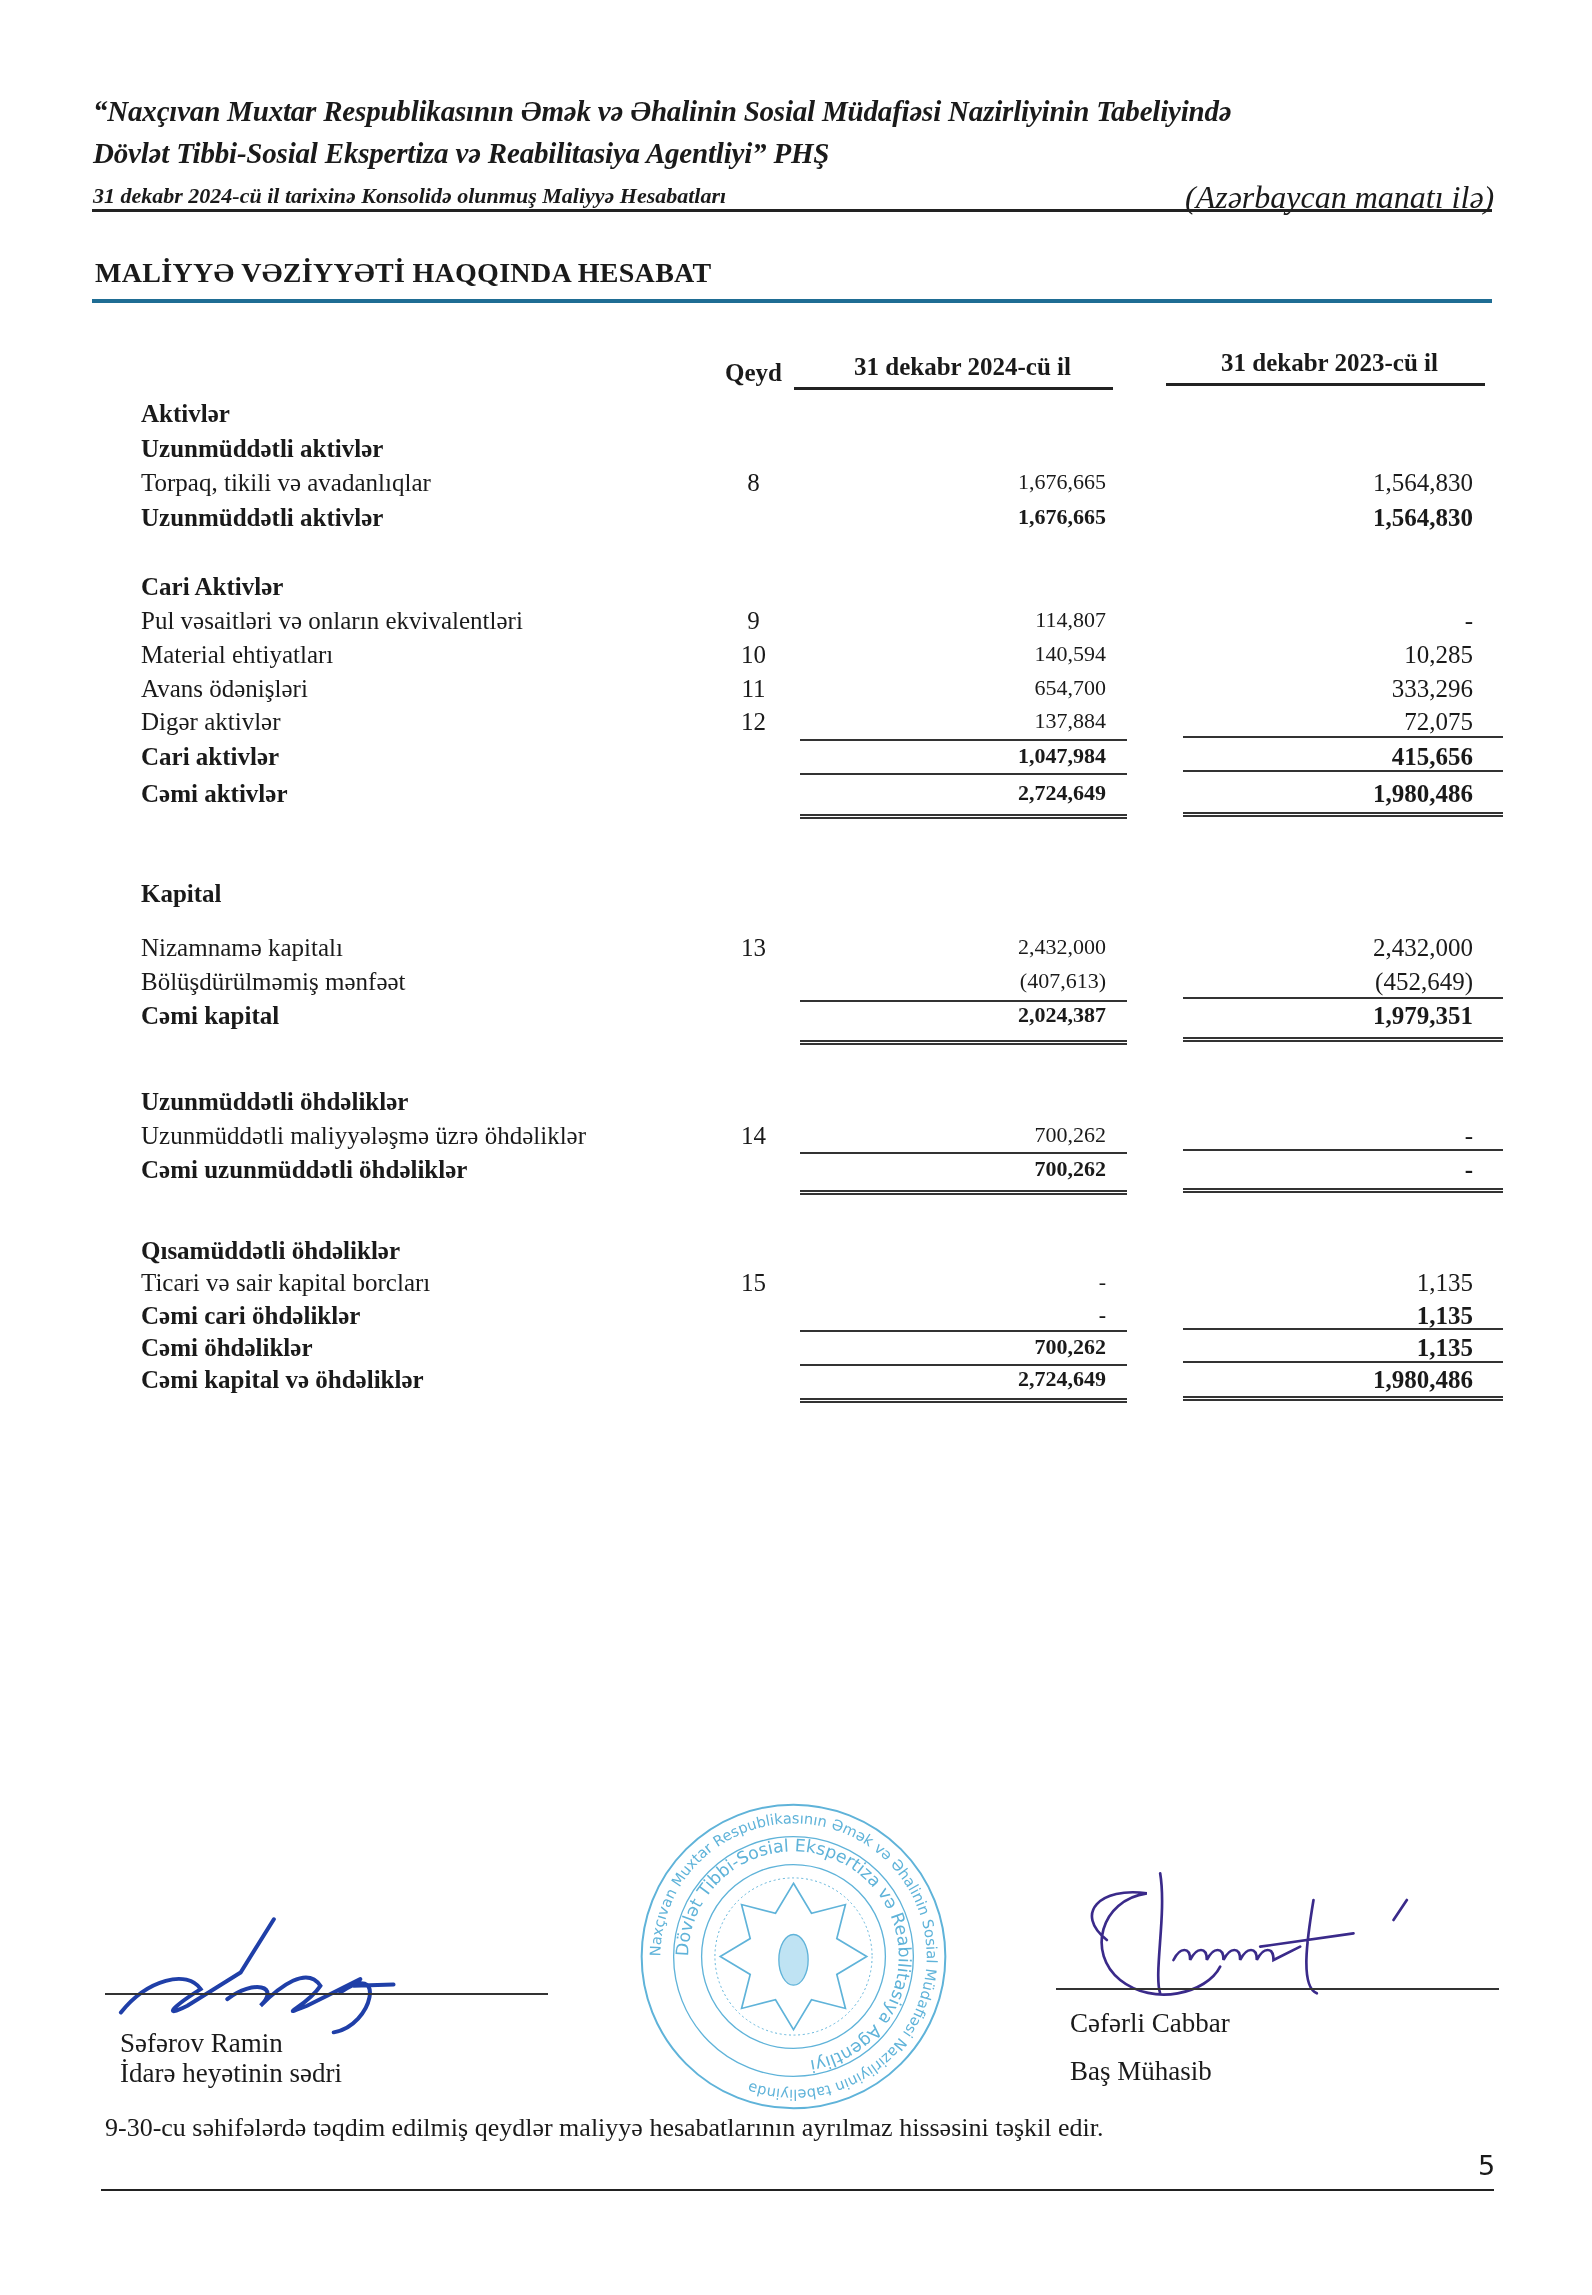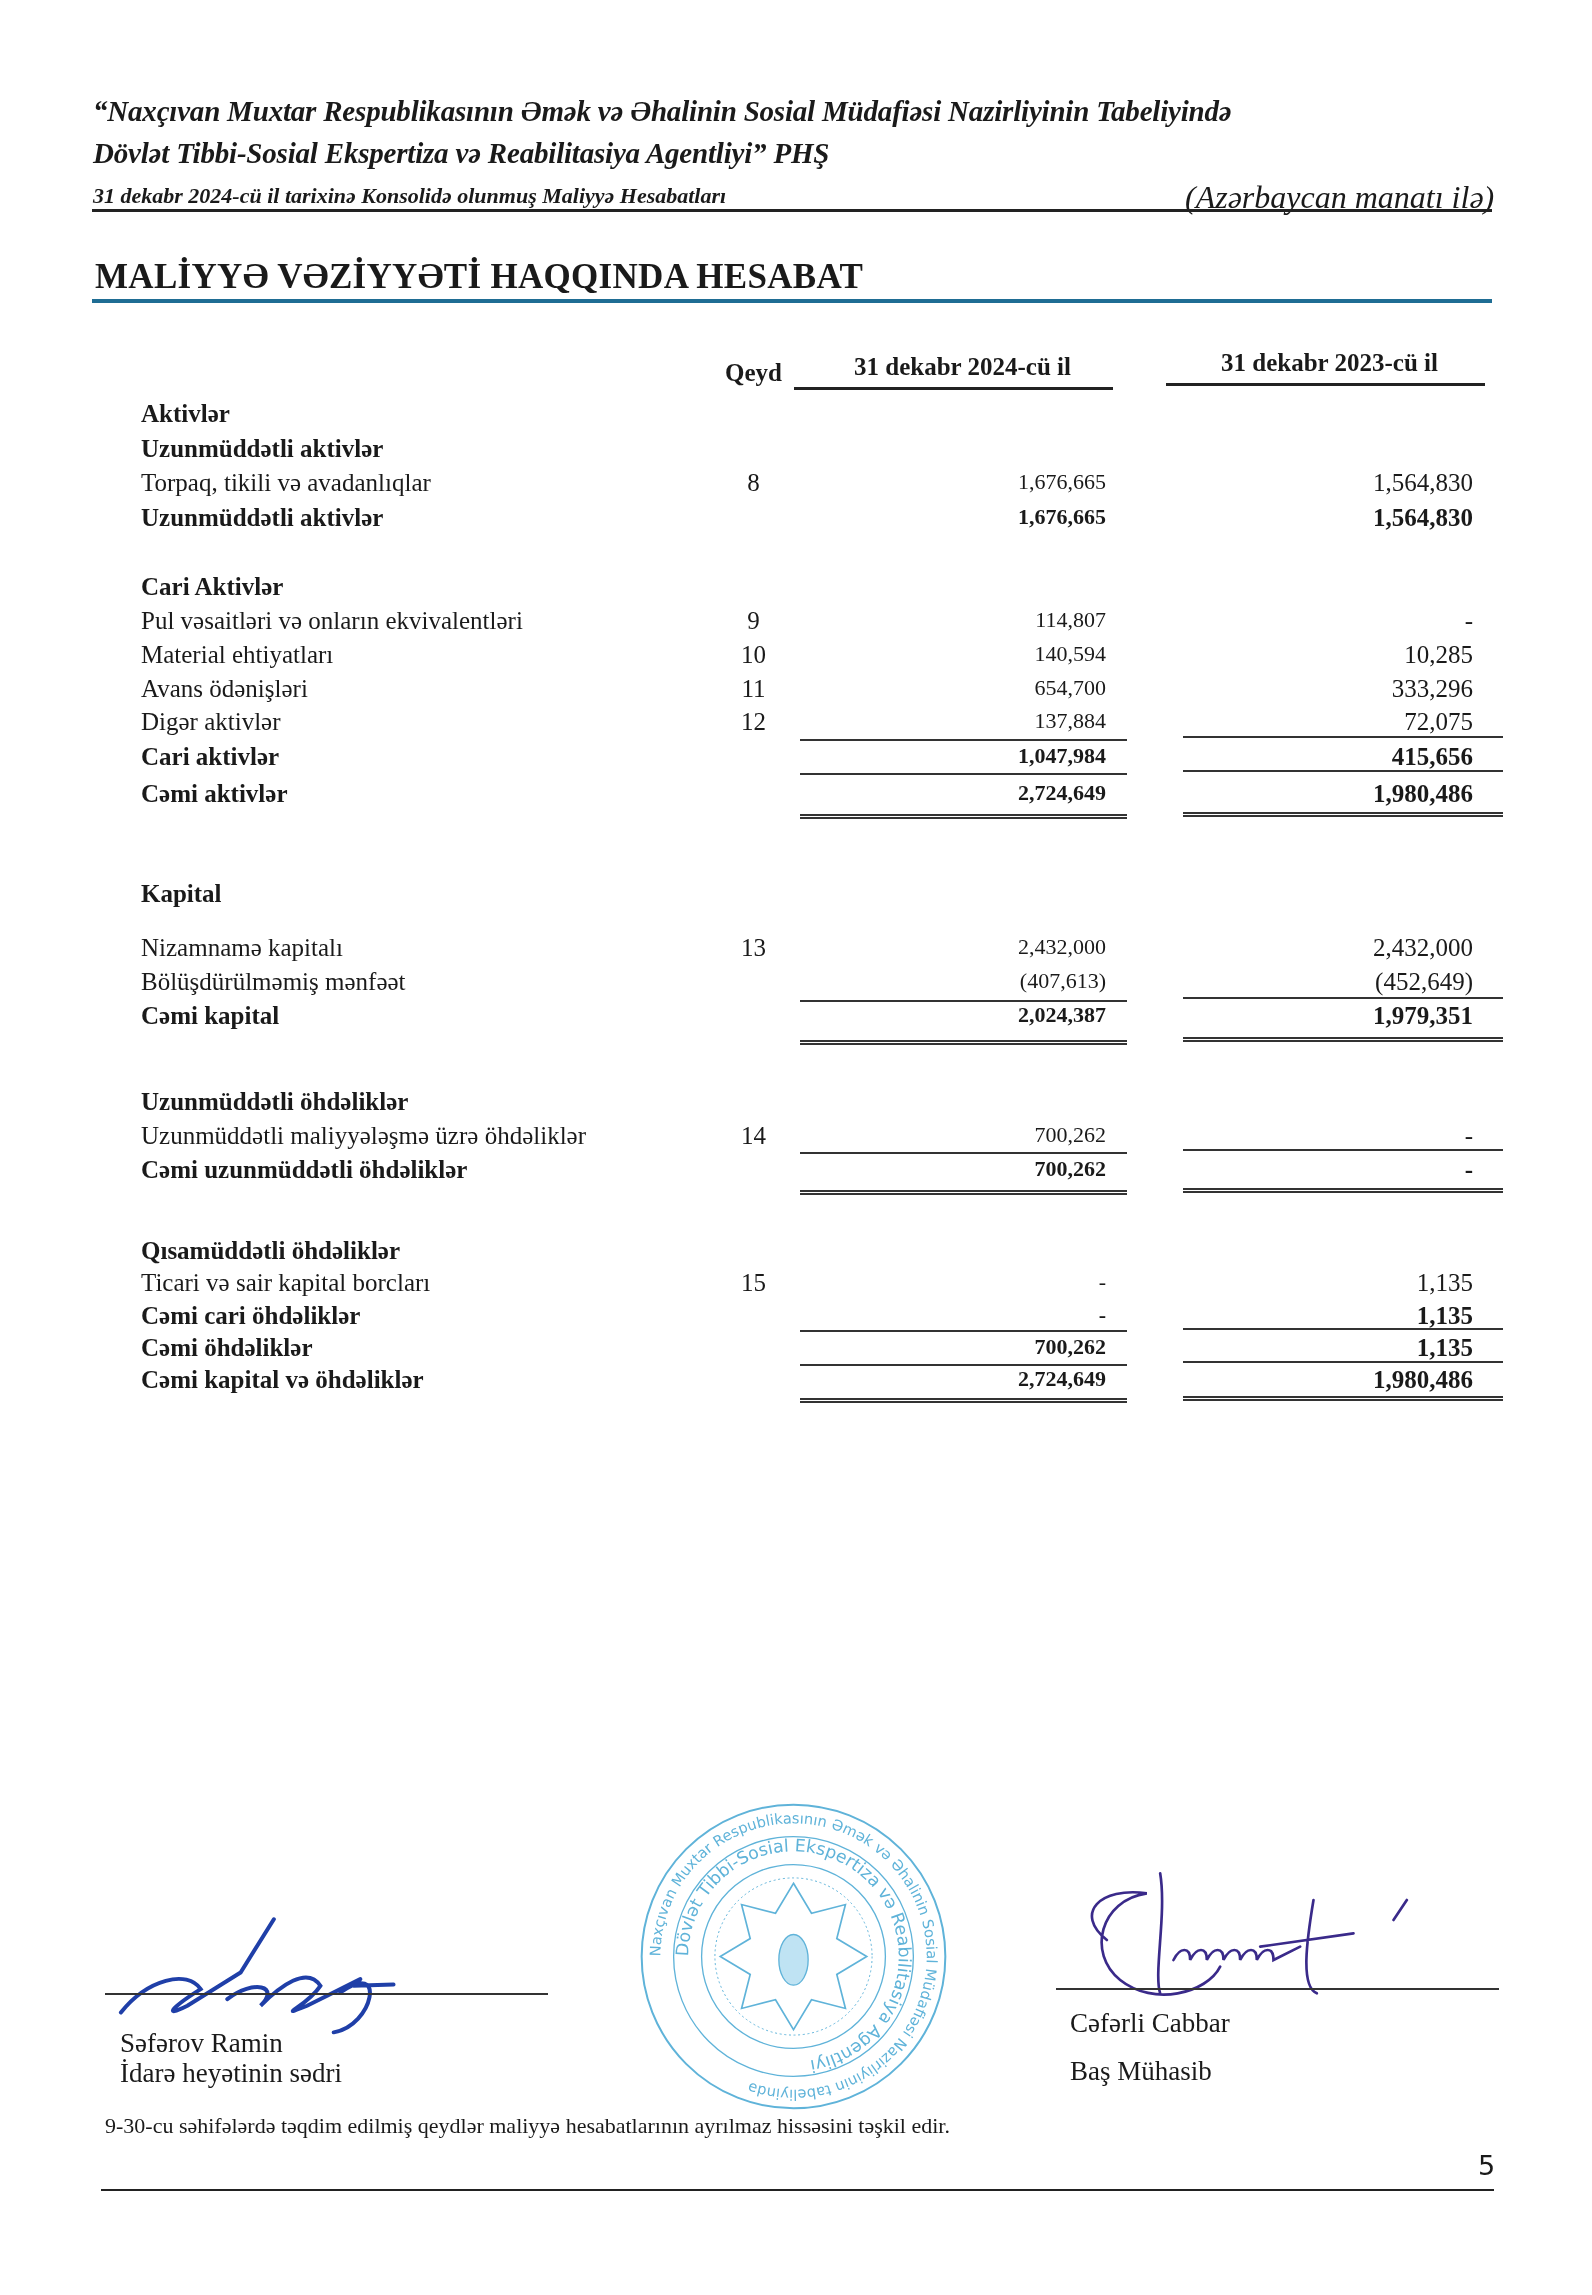--- a/index.html
+++ b/index.html
@@ -3,35 +3,35 @@
 <meta charset="utf-8">
 <style>
   html, body { margin: 0; padding: 0; background: #ffffff; }
   body { width: 1592px; height: 2295px; position: relative; overflow: hidden;
          font-family: "Liberation Serif", "DejaVu Serif", serif; color: #1a1a1a; }
   .abs { position: absolute; }
   .hdr-line { font-style: italic; font-weight: bold; font-size: 29px; white-space: nowrap; letter-spacing: -0.2px; }
   .hdr-sub { font-style: italic; font-weight: bold; font-size: 22px; white-space: nowrap; }
   .hdr-unit { font-style: italic; font-size: 32px; white-space: nowrap; }
   .rule { position: absolute; background: #222; }
-  .title { font-weight: bold; font-size: 35px; letter-spacing: 0.3px; white-space: nowrap; font-variant: small-caps; }
+  .title { font-weight: bold; font-size: 28px; letter-spacing: 0.3px; white-space: nowrap; font-variant: small-caps; }
   .blue-rule { position: absolute; background: #1f6d94; }
   .colhead { font-weight: bold; font-size: 25px; white-space: nowrap; }
   .row { position: absolute; left: 0; width: 1592px; height: 35px; }
   .row .lbl { position: absolute; left: 113px; font-size: 25px; white-space: nowrap; top: 0; margin-left: 28px; }
   .row .note { position: absolute; left: 720px; width: 67px; text-align: center; font-size: 25px; top: 0; }
   .row .v1 { position: absolute; left: 813px; width: 293px; text-align: right; font-size: 22px; top: 0; }
   .row .v2 { position: absolute; left: 1186px; width: 287px; text-align: right; font-size: 25px; top: 0; }
   .row.bold .lbl, .row.bold .v1, .row.bold .v2 { font-weight: bold; }
   .row.head .lbl { font-weight: bold; }
   .single { position: absolute; height: 2px; background: #333; }
   .double { position: absolute; height: 5.3px; border-top: 2px solid #333; border-bottom: 2px solid #333; box-sizing: border-box; }
   .sig-line { position: absolute; height: 2px; background: #333; }
   .sig-text { position: absolute; font-size: 27px; white-space: nowrap; }
-  .footnote { position: absolute; font-size: 22px; white-space: nowrap; }
+  .footnote { position: absolute; font-size: 26px; white-space: nowrap; }
   .pagenum { position: absolute; font-size: 27px; font-family: "DejaVu Sans", sans-serif; }
   .stamp { position: absolute; }
   .sig { position: absolute; }
 </style>
 </head>
 <body>
 
 <div class="abs hdr-line" style="left:93px; top:95px;">“Naxçıvan Muxtar Respublikasının Əmək və Əhalinin Sosial Müdafiəsi Nazirliyinin Tabeliyində</div>
 <div class="abs hdr-line" style="left:93px; top:137px;">Dövlət Tibbi-Sosial Ekspertiza və Reabilitasiya Agentliyi” PHŞ</div>
 <div class="abs hdr-sub" style="left:93px; top:183px;">31 dekabr 2024-cü il tarixinə Konsolidə olunmuş Maliyyə Hesabatları</div>

